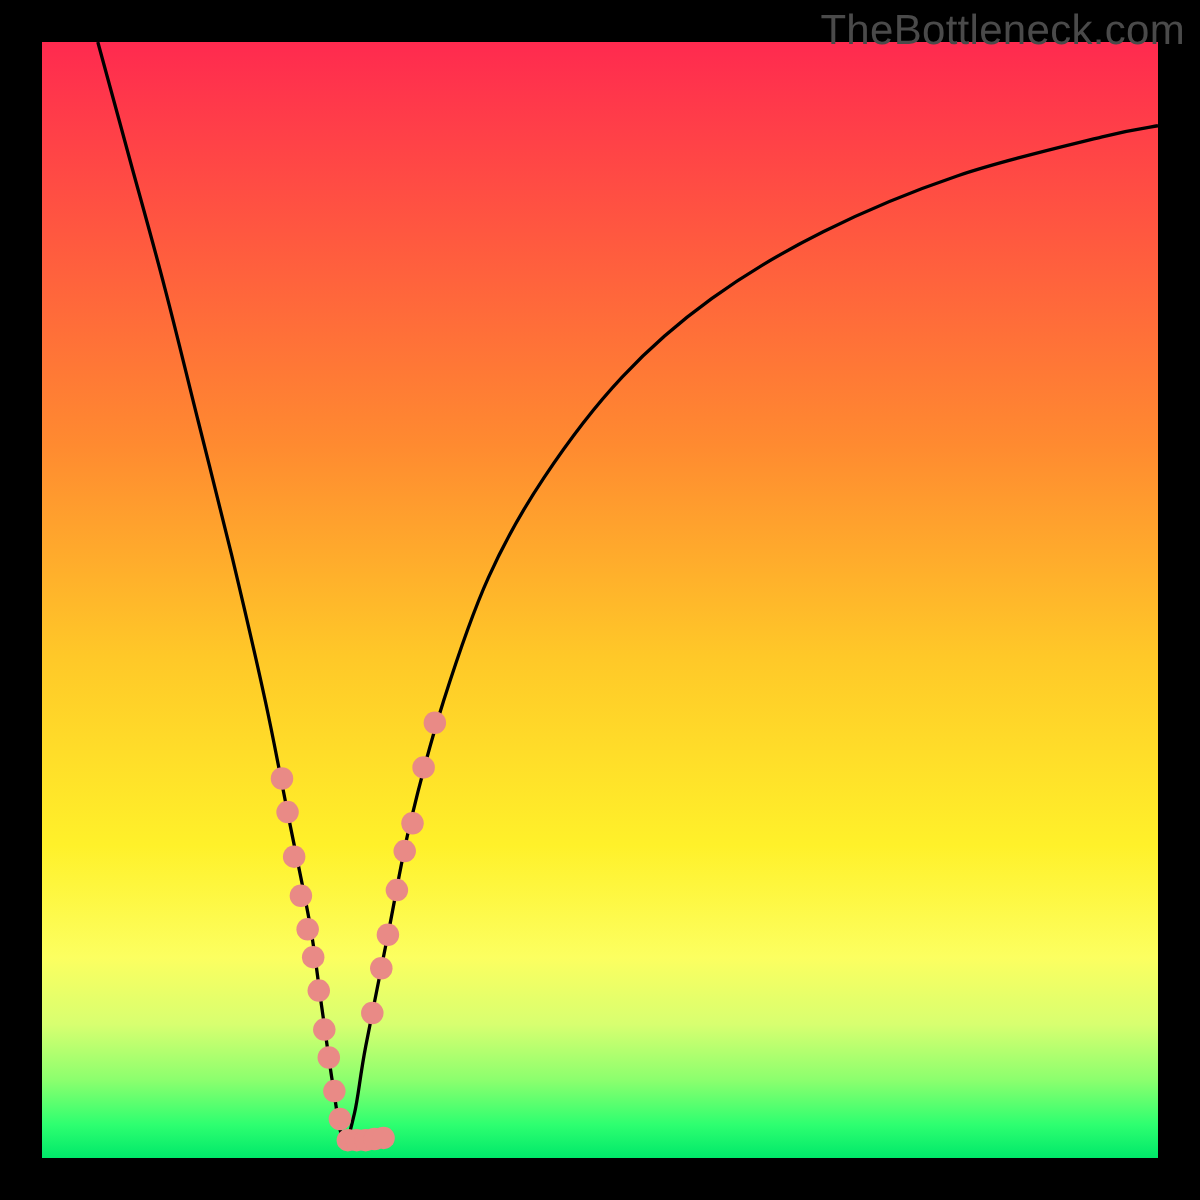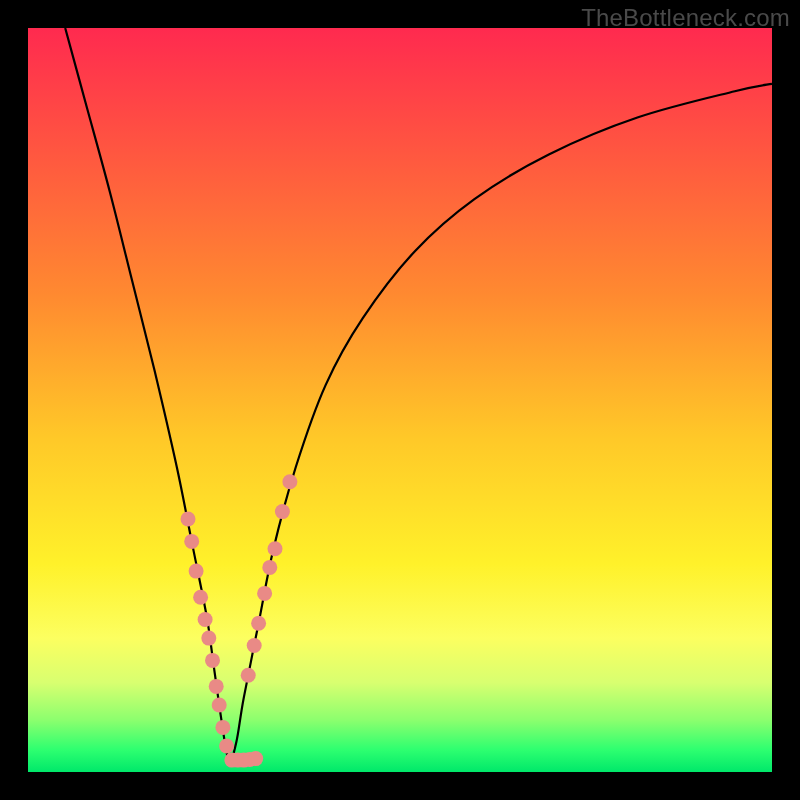--- a/index.html
+++ b/index.html
@@ -33,21 +33,21 @@
       #d8ff70 88%,
       #8cff6e 93%,
       #2eff70 97%,
       #00e86a 100%);
   }
   .watermark {
     position: absolute;
     top: 4px;
     right: 10px;
     color: #4a4a4a;
-    font-size: 24px;
+    font-size: 28px;
     font-weight: 500;
     letter-spacing: 0.2px;
     user-select: none;
   }
   svg.curve {
     position: absolute;
     left: 0; top: 0;
     width: 744px; height: 744px;
   }
   .dot {

